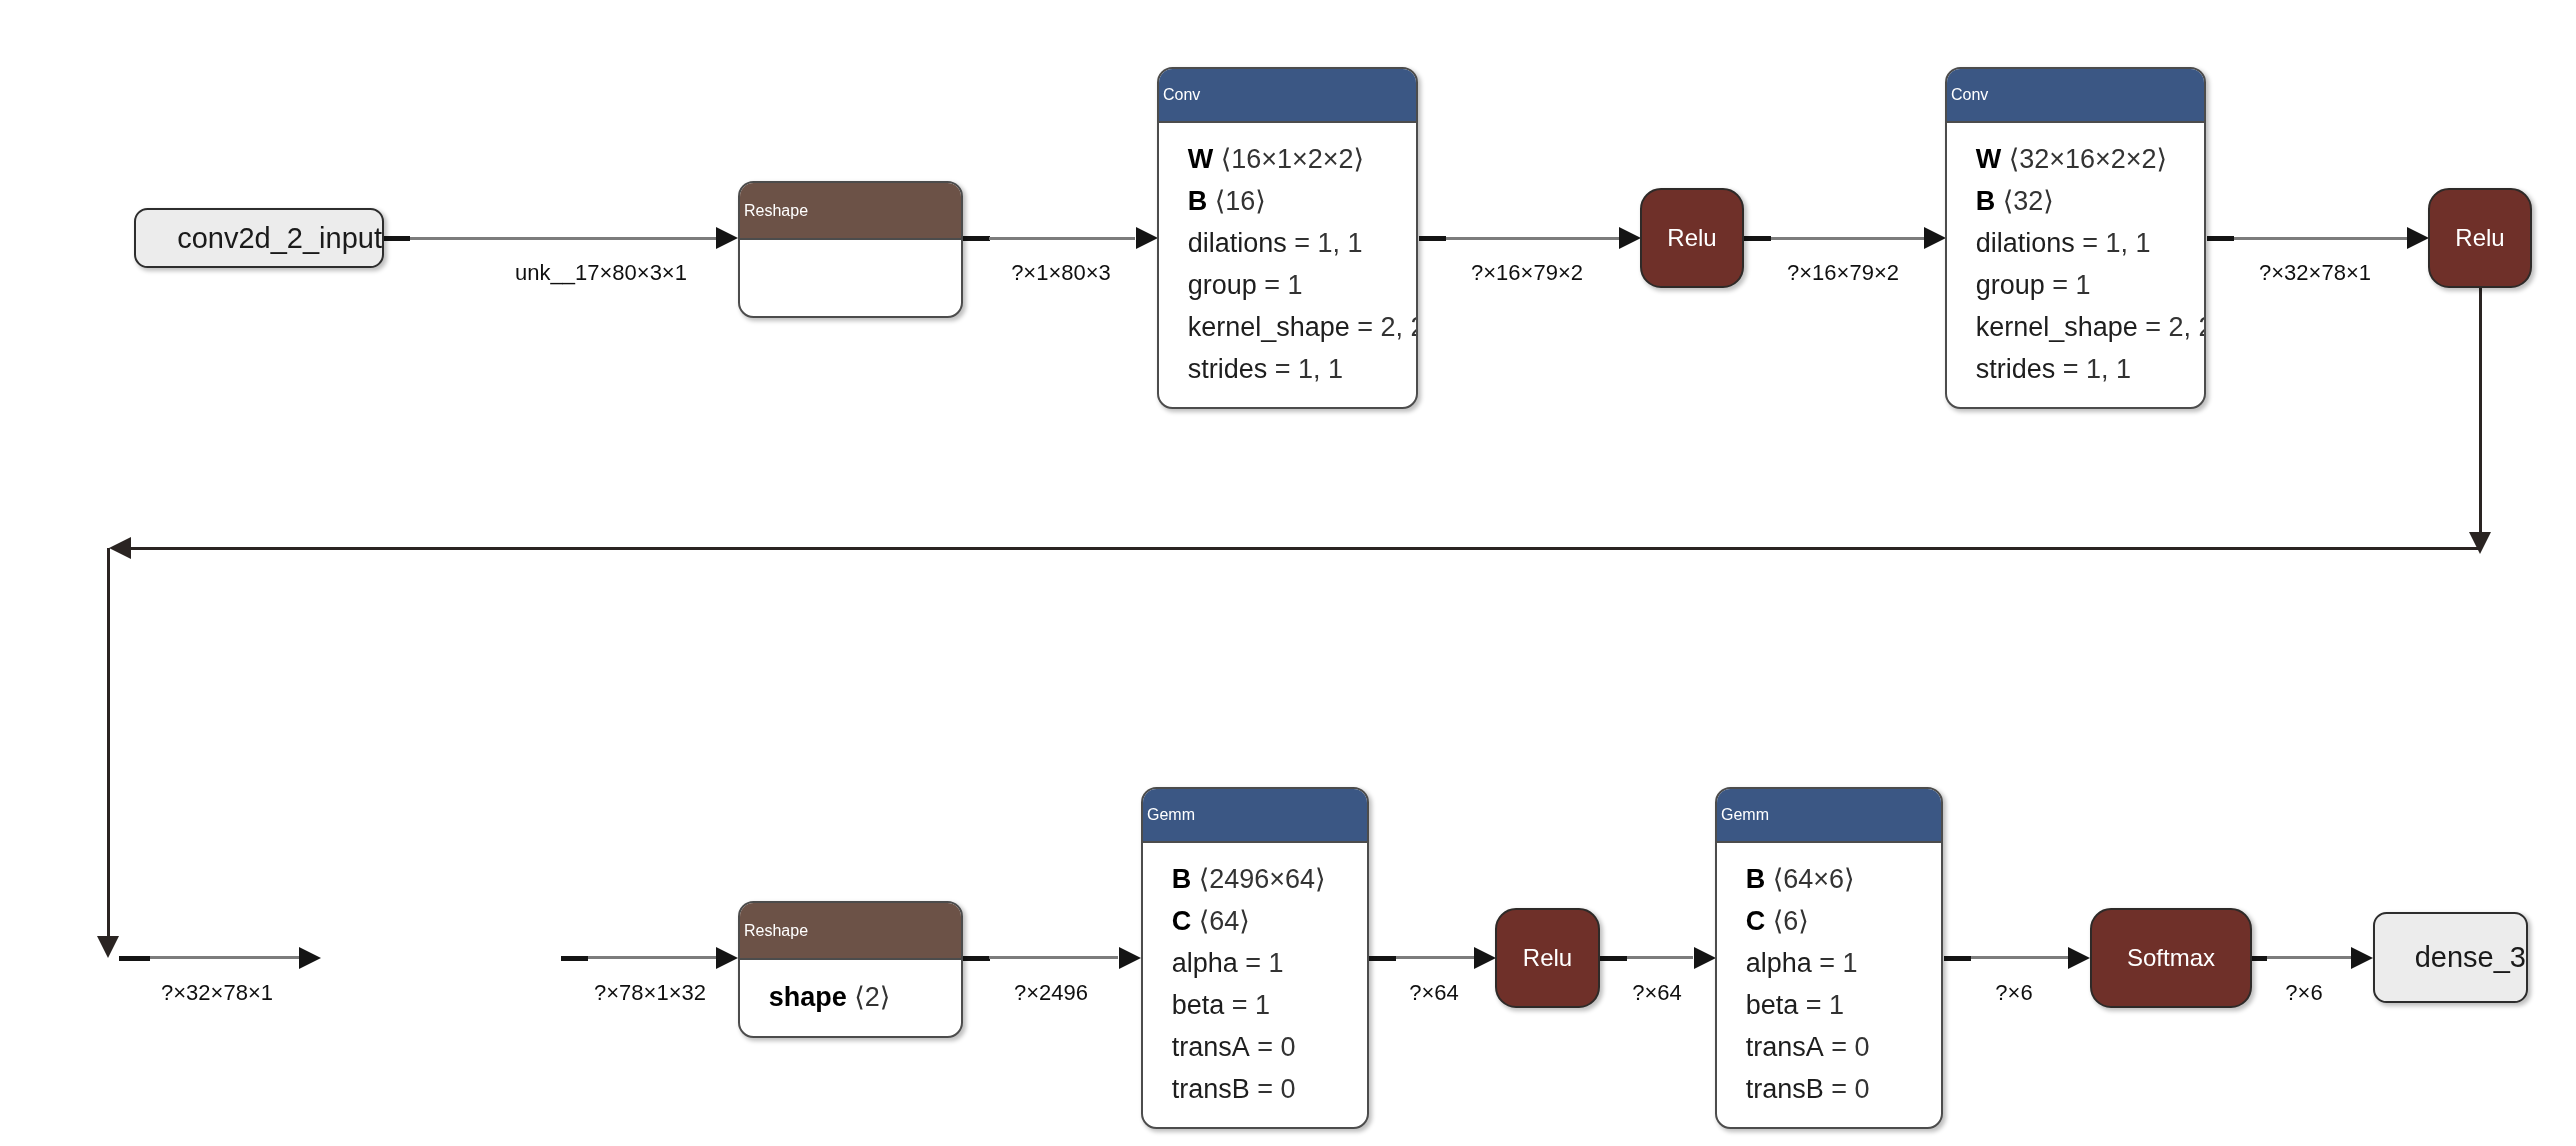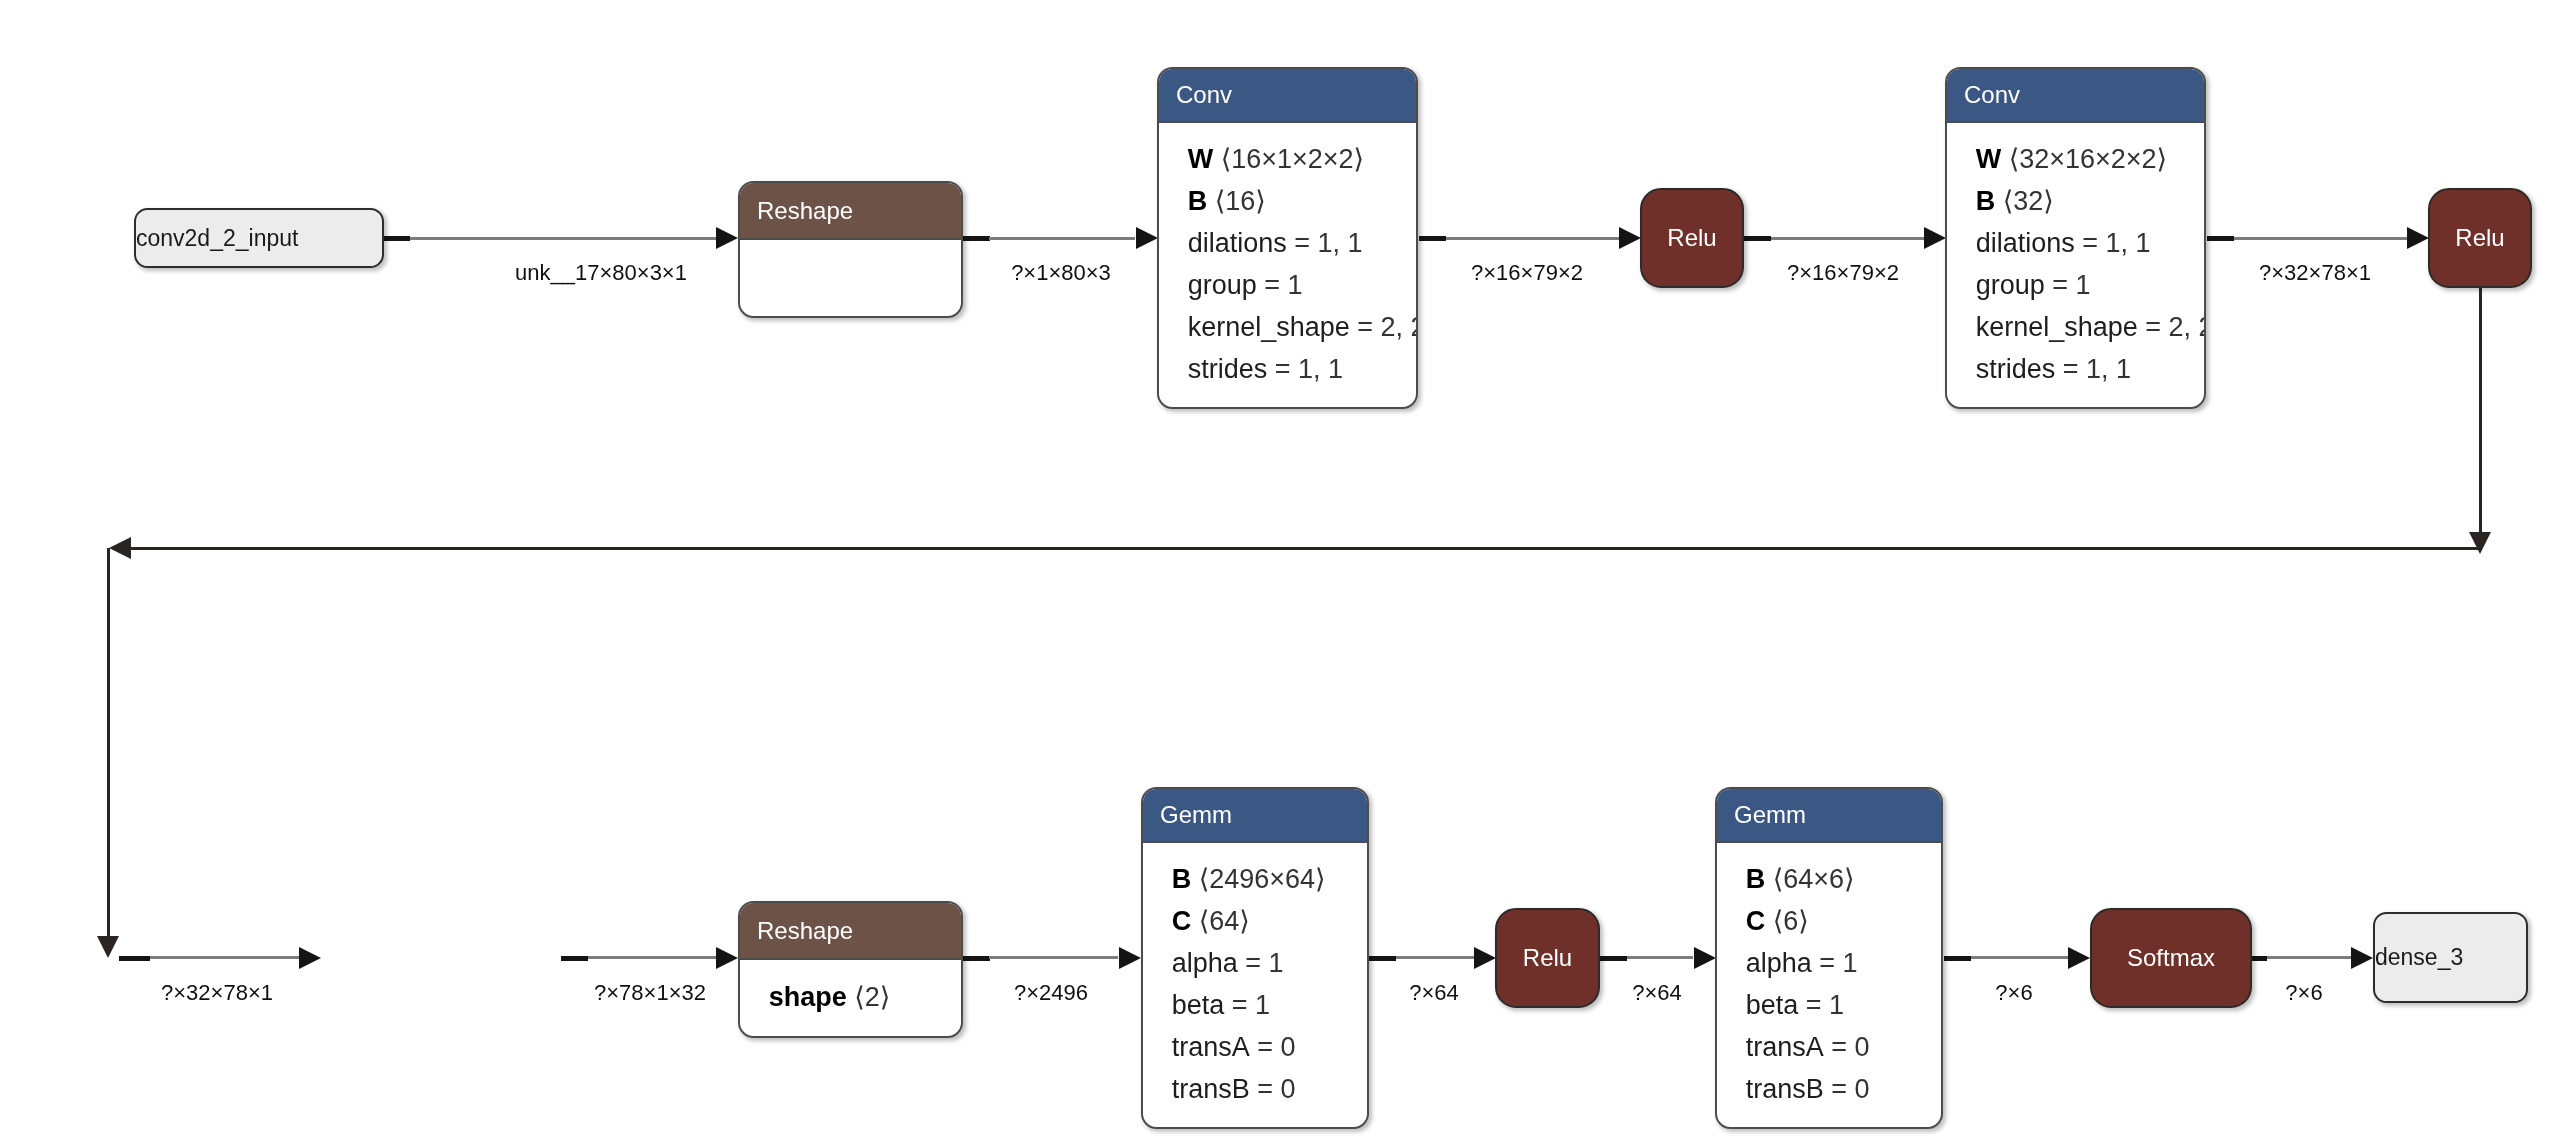--- a/index.html
+++ b/index.html
@@ -14,22 +14,22 @@
   
   .node {
     position: absolute; box-sizing: border-box;
     background: #ffffff;
     border: 2.1px solid #4c4c4c; border-radius: 15.5px;
     box-shadow: 2.1px 2.6px 4.7px rgba(0,0,0,.25);
     overflow: hidden;
   }
   .hdr {
     box-sizing: border-box;
-    color: #fff; font-size: 24px; font-weight: 500;
-    padding-left: 17px; display: flex; align-items: center;
+    color: #fff; font-size: 16px; font-weight: 500;
+    padding-left: 4px; display: flex; align-items: center;
     border-bottom: 2.1px solid #4c4c4c;
   }
   .hdr.blue  { background: #3b5784; }
   .hdr.brown { background: #6c5247; }
   .hdr.green { background: #2f5140; }
   .nbody { font-size: 27px; color: #1e1e1e; padding: 14.5px 12.4px 0 19.7px; margin-left: 9px; }
   .nbody.single { padding: 0 12.4px 0 19.7px; display: flex; align-items: center; }
   .pline { line-height: 42px; white-space: nowrap; }
   .nbody.single .pline { line-height: normal; }
   .pname.bold { font-weight: bold; color: #000; }
@@ -41,22 +41,22 @@
     background: #6f3029; border: 2.6px solid #2e2a28; border-radius: 21px;
     color: #fff; font-size: 24px; font-weight: 500;
     display: flex; align-items: center; justify-content: center;
     box-shadow: 2.1px 2.6px 4.7px rgba(0,0,0,.25);
   }
 
   
   .io {
     position: absolute; box-sizing: border-box;
     background: #ececec; border: 2.6px solid #2d2d2d; border-radius: 13.5px;
-    color: #1a1a1a; font-size: 23px;
-    display: flex; align-items: center; justify-content: flex-start;
+    color: #1a1a1a; font-size: 29px;
+    display: flex; align-items: center; justify-content: flex-end;
     box-shadow: 2.1px 2.6px 4.7px rgba(0,0,0,.25);
   }
 
   
   .eh { position: absolute; height: 3.1px; background: #7c7c7c; }
   .ev { position: absolute; width: 2.6px;  background: #2a2422; }
   .ehd { position: absolute; height: 2.6px; background: #2a2422; }
   .stub { position: absolute; height: 4.7px; background: #141414; }
   .arr { position: absolute; width: 0; height: 0; }
   .arr.r { border-top: 11.4px solid transparent; border-bottom: 11.4px solid transparent; border-left: 22px solid #141414; }

